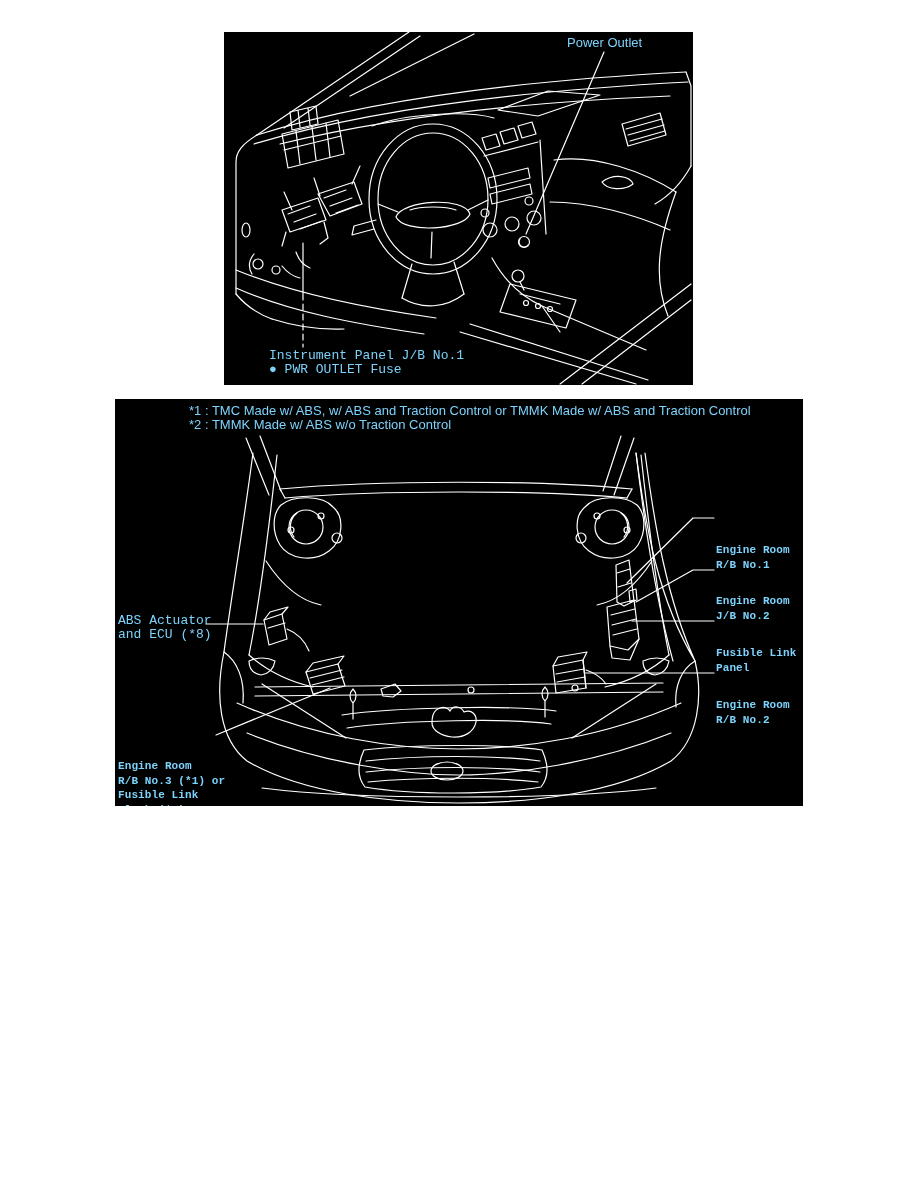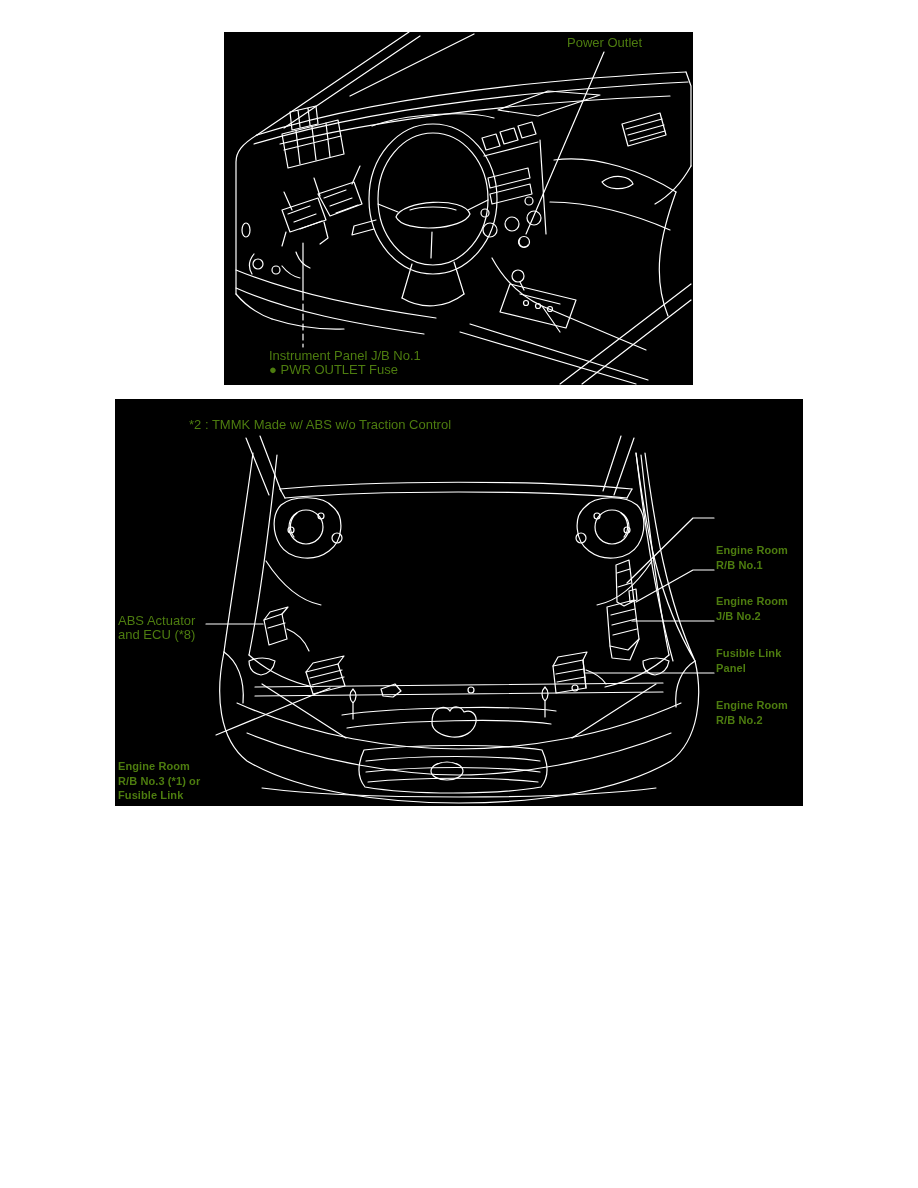--- a/index.html
+++ b/index.html
@@ -5,22 +5,22 @@
   * { margin:0; padding:0; box-sizing:border-box; }
   html,body { background:#ffffff; }
   .page {
     position:relative; width:918px; height:1188px; background:#ffffff;
     font-family:"Liberation Sans", sans-serif; overflow:hidden;
   }
   .panel { position:absolute; background:#000000; overflow:hidden; }
   #panel-dash   { left:224px; top:32px;  width:469px; height:353px; }
   #panel-engine { left:115px; top:399px; width:688px; height:407px; }
   .panel svg { position:absolute; left:0; top:0; }
-  .lbl { position:absolute; color:#4d7c0f; white-space:nowrap; }
-  .lbl div { white-space:nowrap; }
+  .lbl { position:absolute; color:#7dd3fc; white-space:nowrap; }
+  .lbl div { white-space:nowrap;font-family:Liberation Mono, monospace; }
   .t-callout  { font-size:13px;  line-height:14px;  font-weight:normal; }
   .t-note     { font-size:13px;  line-height:14px;  font-weight:normal; }
   .t-bold     { font-size:11px;  line-height:14.5px; font-weight:bold; letter-spacing:.1px;margin-top:32px; }
 </style>
 </head>
 <body>
 
 <div class="page">
 
   <div class="panel" id="panel-dash">
@@ -210,20 +210,21 @@
 
         <path d="M599,119 L578,119 L512,184"></path>
         <path d="M599,171 L578,171 L521,203"></path>
         <path d="M599,222 L517,222"></path>
         <path d="M599,274 L470,274"></path>
         <path d="M91,225 L148,225"></path>
         <path d="M101,336 L215,289"></path>
       </g>
     </svg>
 
+    <div class="lbl t-note" style="left:74px; top:5px;">*1 : TMC Made w/ ABS, w/ ABS and Traction Control or TMMK Made w/ ABS and Traction Control</div>
     <div class="lbl t-note" style="left:74px; top:19px;">*2 : TMMK Made w/ ABS w/o Traction Control</div>
 
     <div class="lbl t-bold" style="left:601px; top:112px;">
       <div>Engine Room</div>
       <div>R/B No.1</div>
     </div>
     <div class="lbl t-bold" style="left:601px; top:163px;">
       <div>Engine Room</div>
       <div>J/B No.2</div>
     </div>

